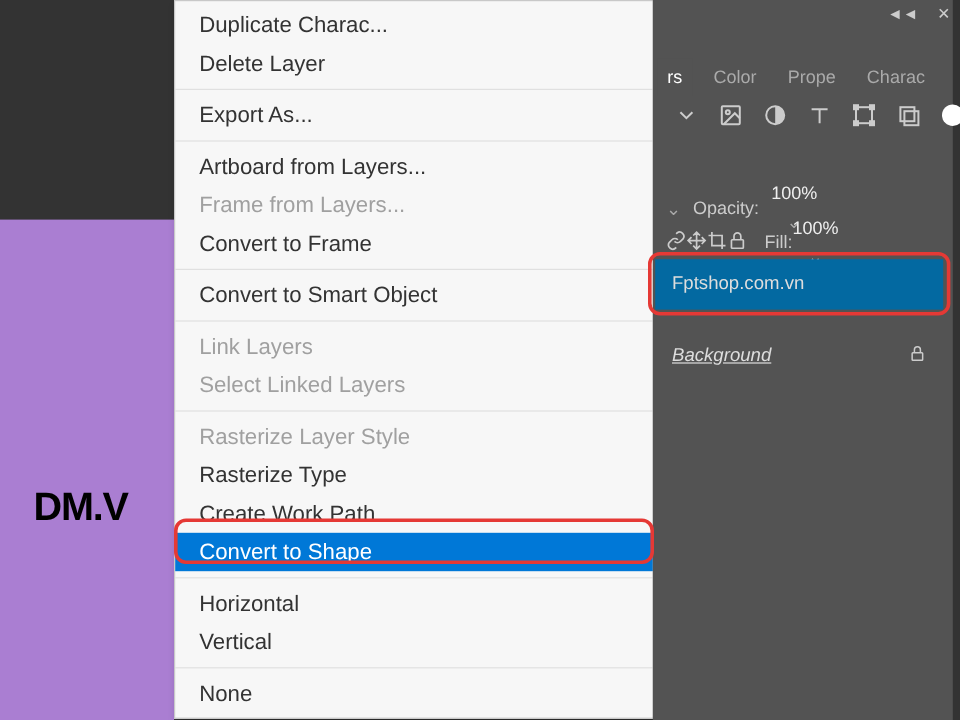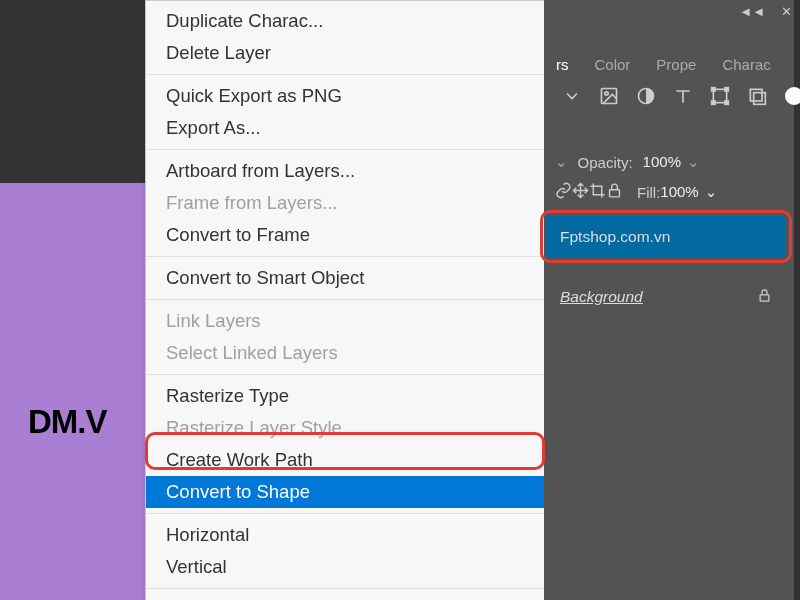--- a/index.html
+++ b/index.html
@@ -26,21 +26,21 @@
 .tab { color: #aaa; font-size: 15px; padding: 7px 8px; }
 .tab.active { color: #fff; background: #535353; }
 
 .iconrow { position: absolute; left: 560px; top: 84px; display: flex; gap: 13px; align-items: center; }
 .ic { width: 24px; height: 24px; display: flex; align-items: center; justify-content: center; color: #ccc; }
 .ic svg { width: 20px; height: 20px; }
 .dot { width: 18px; height: 18px; border-radius: 50%; background: #fff; }
 
 .opacity-row { position: absolute; left: 555px; top: 153px; display: flex; align-items: center; gap: 10px; color: #ccc; font-size: 15px; }
 .opacity-row .chev { color: #aaa; }
-.valbox { display: flex; align-items: flex-start; gap: 6px; color: #eee; }
+.valbox { display: flex; align-items: center; gap: 6px; color: #eee; flex-direction: column; }
 
 .fill-row { position: absolute; left: 555px; top: 182px; display: flex; align-items: center; gap: 0; color: #ccc; font-size: 15px; }
 .fill-row svg { width: 17px; height: 17px; }
 
 .layer { position: absolute; left: 546px; width: 240px; height: 42px; display: flex; align-items: center; justify-content: space-between; padding: 0 14px; color: #ddd; font-size: 15.5px; }
 .layer.sel { top: 216px; background: #0369a1; }
 .layer.bg { top: 276px; }
 .layer.bg .lname { font-style: italic; text-decoration: underline; }
 .lock-ic { color: #ccc; }
 </style>
@@ -48,34 +48,33 @@
 <body>
 
 <div class="canvas-bg"></div>
 <div class="canvas-purple"></div>
 <div class="canvas-text">DM.V</div>
 
 <div class="ctx-menu">
   <div class="ctx-item">Duplicate Charac...</div>
   <div class="ctx-item">Delete Layer</div>
   <div class="ctx-sep"></div>
-  <div class="ctx-item">Quick Export as PNG</div>
   <div class="ctx-item">Export As...</div>
   <div class="ctx-sep"></div>
   <div class="ctx-item">Artboard from Layers...</div>
   <div class="ctx-item disabled">Frame from Layers...</div>
   <div class="ctx-item">Convert to Frame</div>
   <div class="ctx-sep"></div>
   <div class="ctx-item">Convert to Smart Object</div>
   <div class="ctx-sep"></div>
   <div class="ctx-item disabled">Link Layers</div>
   <div class="ctx-item disabled">Select Linked Layers</div>
   <div class="ctx-sep"></div>
+  <div class="ctx-item disabled">Rasterize Layer Style</div>
   <div class="ctx-item">Rasterize Type</div>
-  <div class="ctx-item disabled">Rasterize Layer Style</div>
   <div class="ctx-item">Create Work Path</div>
   <div class="ctx-item highlighted">Convert to Shape</div>
   <div class="ctx-sep"></div>
   <div class="ctx-item">Horizontal</div>
   <div class="ctx-item">Vertical</div>
   <div class="ctx-sep"></div>
   <div class="ctx-item">None</div>
 
 </div>
 

